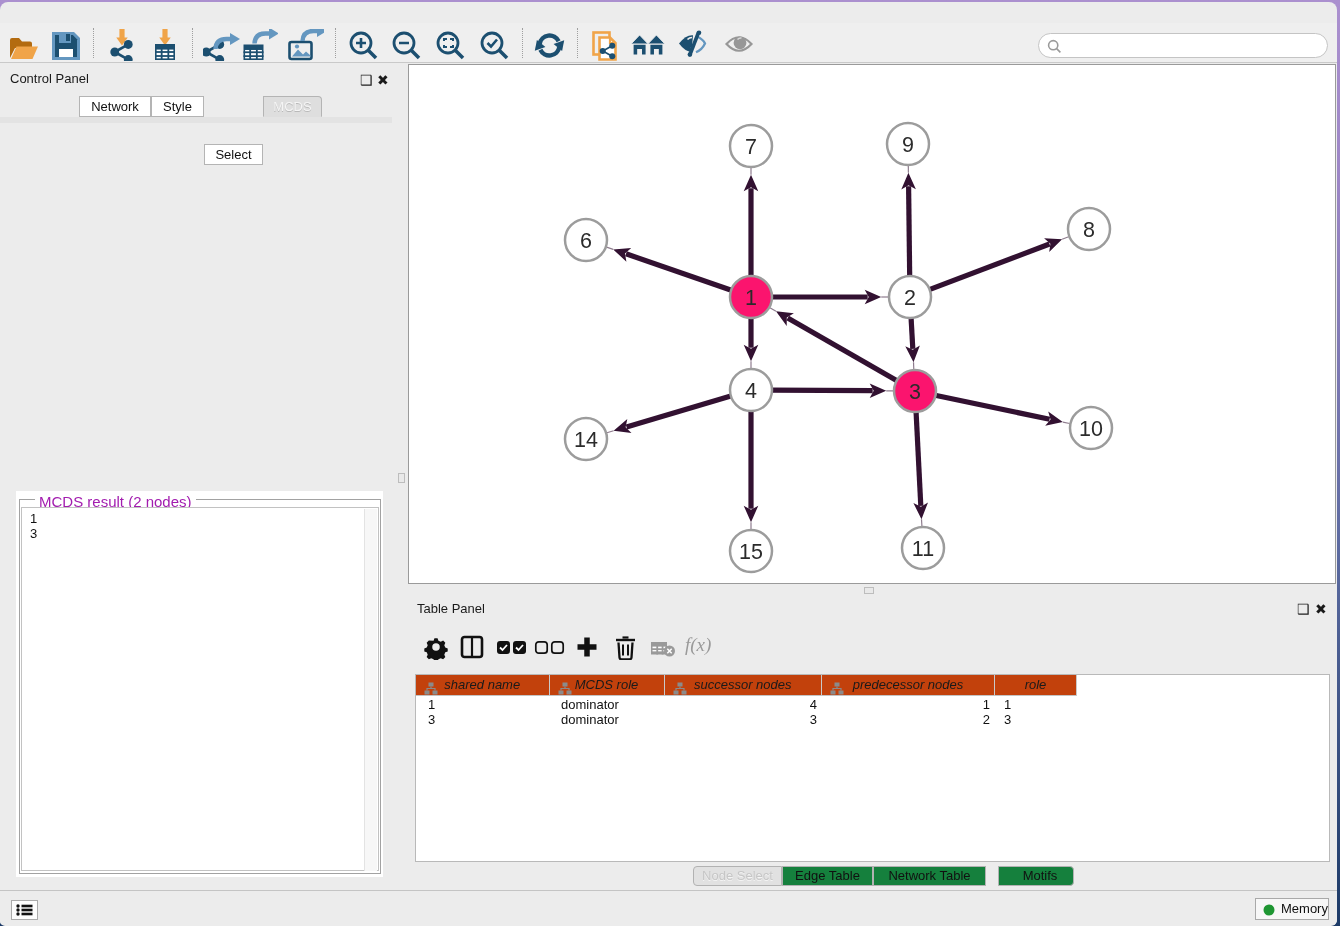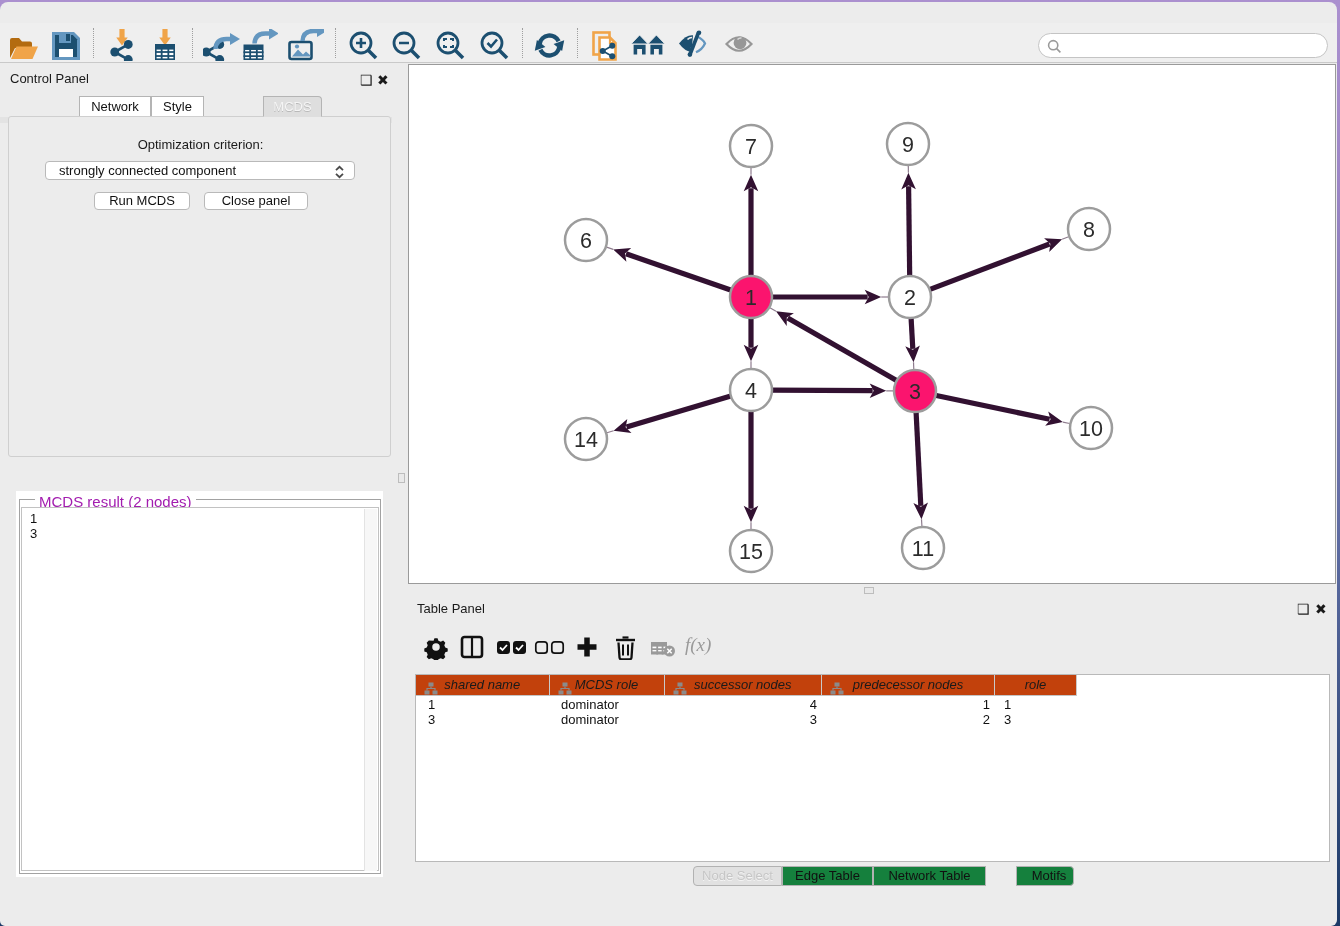--- a/index.html
+++ b/index.html
@@ -213,28 +213,20 @@
   <div id="cpanel">
     <div class="hdr">Control Panel</div>
     <div class="hwin" style="left:360px; top:9px;">❑</div>
     <div class="hwin" style="left:377px; top:9px;">✖</div>
     <div class="tab" style="left:79px; width:72px;">Network</div>
     <div class="tab" style="left:151px; width:53px;">Style</div>
     <div class="tab" style="left:204px; width:59px;margin-top:48px;">Select</div>
     <div class="tab tabsel" style="left:263px; width:59px; border-radius:0 4px 0 0; border-bottom:1px solid #dedede; z-index:3;">MCDS</div>
     <div id="cpshade"></div>
     <div style="position:absolute; left:0; top:96px; height:21px; width:79px;"></div>
-    <div id="cpcontent">
-      <div id="optlabel">Optimization criterion:</div>
-      <div id="dropdown">strongly connected component<svg class="abs" style="right:9px; top:2.5px;" width="11" height="14" viewBox="0 0 11 14">
-              <path d="M2,5.2 L5.5,1.8 L9,5.2 M2,8.8 L5.5,12.2 L9,8.8" fill="none" stroke="#4a4a4a" stroke-width="1.8"></path>
-            </svg></div>
-      <div class="btn" style="left:85px; top:75px; width:96px;">Run MCDS</div>
-      <div class="btn" style="left:195px; top:75px; width:104px;">Close panel</div>
-    </div>
     <div id="mcdswrap">
       <div id="mcdsbox">
         <div id="mcdslegend">MCDS result (2 nodes)</div>
         <div id="mcdstext">1<br>3<div id="mcdsscroll"></div></div>
       </div>
     </div>
   </div>
   <div id="netwin">
     <svg class="abs" style="left:1px; top:23px;" width="926" height="497" viewBox="0 0 926 497">
 <line x1="341.0" y1="189.7" x2="341.0" y2="100.3" stroke="#321131" stroke-width="5.2"></line>
@@ -384,19 +376,34 @@
           <div class="trow" style="left:12px; top:37px;">3</div>
           <div class="trow" style="left:145px; top:37px;">dominator</div>
           <div class="trow" style="left:385px; top:37px; width:16px; text-align:right;">3</div>
           <div class="trow" style="left:558px; top:37px; width:16px; text-align:right;">2</div>
           <div class="trow" style="left:588px; top:37px;">3</div>
     </div>
     <div class="btabs">
       <div class="btab" style="left:300px; width:89px; border-radius:4px 0 0 4px; background:#e1e1e1; color:#c6c6c6; text-shadow:0 1px 0 #f4f4f4;">Node Select</div>
       <div class="btab" style="left:389px; width:91px;">Edge Table</div>
       <div class="btab" style="left:480px; width:113px;">Network Table</div>
-      <div class="btab" style="left:623px; width:58px; border-radius:0 4px 4px 0;padding-left:8px;">Motifs</div>
+      <div class="btab" style="left:605px; width:76px; border-radius:0 4px 4px 0;padding-left:8px;">Motifs</div>
     </div>
   </div>
   <div class="abs" style="left:398px; top:471px; width:7px; height:10px; background:#e9e9e9; border:1px solid #bdbdbd;"></div>
       <div class="abs" style="left:864px; top:585px; width:10px; height:7px; background:#e9e9e9; border:1px solid #bdbdbd;"></div>
+  <div id="statusbar">
+    <div id="listbtn">
+          <svg class="abs" style="left:4px; top:3px;" width="17" height="12" viewBox="0 0 17 12">
+            <circle cx="2" cy="2" r="1.7" fill="#111"></circle>
+            <rect x="5.5" y="0.7" width="11" height="2.6" fill="#111"></rect>
+            <circle cx="2" cy="6" r="1.7" fill="#111"></circle>
+            <rect x="5.5" y="4.7" width="11" height="2.6" fill="#111"></rect>
+            <circle cx="2" cy="10" r="1.7" fill="#111"></circle>
+            <rect x="5.5" y="8.7" width="11" height="2.6" fill="#111"></rect>
+          </svg>
+        </div>
+    <div id="membtn"><svg class="abs" style="left:7px; top:5px;" width="12" height="12" viewBox="0 0 12 12">
+            <circle cx="6" cy="6" r="5.5" fill="#1e9632"></circle>
+          </svg>Memory</div>
+  </div>
 </div>
 </div>
 
 </body></html>

